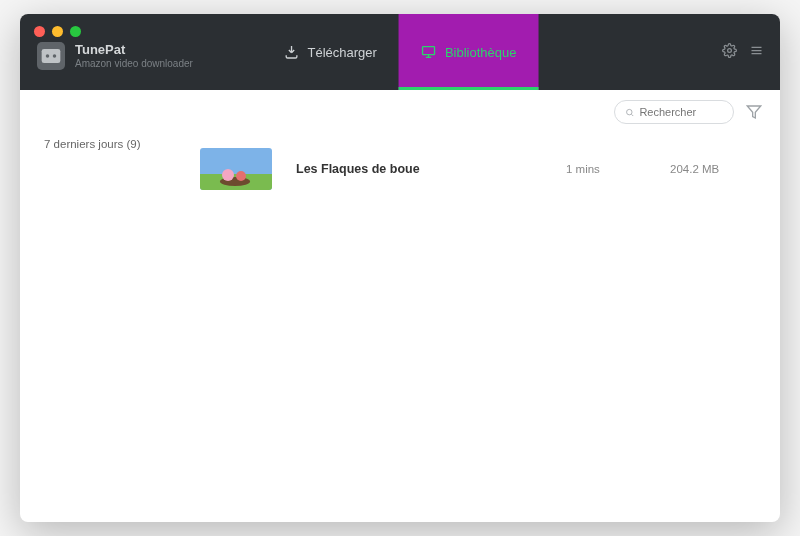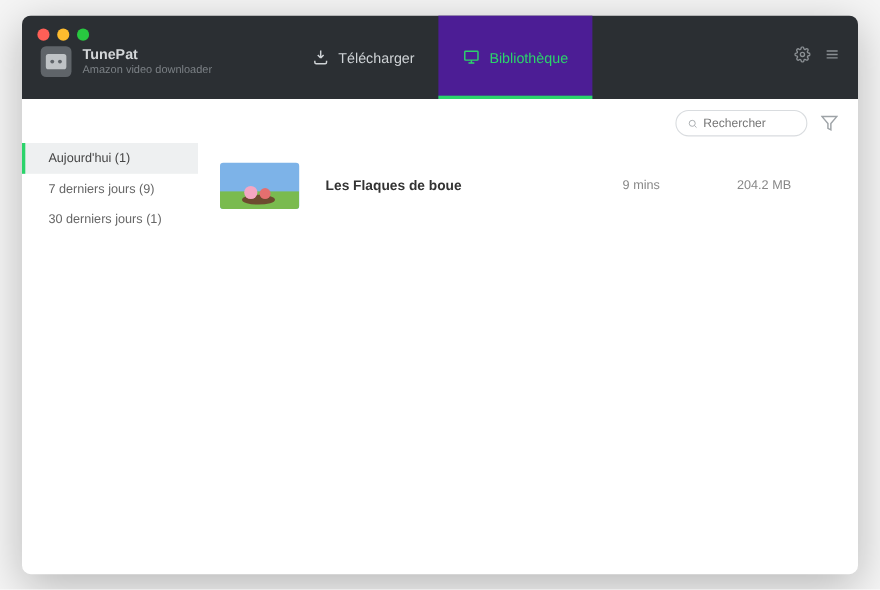--- a/index.html
+++ b/index.html
@@ -12,21 +12,21 @@
     .dot.yellow { background: #febc2e; }
     .dot.green { background: #28c840; }
     .brand { display: flex; align-items: center; gap: 10px; margin-left: 3px; margin-top: 8px; }
     .brand-icon { width: 28px; height: 28px; background: #5f6469; border-radius: 5px; display:flex; align-items:center; justify-content:center; }
     .brand-text { display: flex; flex-direction: column; line-height: 1.15; }
     .brand-name { color: #d4d7d9; font-size: 13px; font-weight: 600; }
     .brand-sub { color: #7b8085; font-size: 10px; text-align: center; }
     .tabs { display: flex; position: absolute; left: 50%; transform: translateX(-50%); height: 100%; }
     .tab { display: flex; align-items: center; gap: 8px; padding: 16px 22px; color: #cfd3d6; font-size: 13px; cursor: pointer; position: relative; }
     .tab svg { width: 16px; height: 16px; }
-    .tab.active { color: #2bd46b; background: #4c1d95; }
+    .tab.active { color: #2bd46b; background: #a21caf; }
     .tab.active::after { content:""; position:absolute; left:0; right:0; bottom:0; height:3px; background:#2bd46b; }
     .titlebar-right { position:absolute; right:16px; display:flex; gap:12px; color:#8a8f93; align-items:center; }
     .titlebar-right svg { width:15px; height:15px; cursor:pointer; }
     .content { flex:1; display:flex; flex-direction:column; }
     .toolbar { display:flex; justify-content:flex-end; align-items:center; gap:12px; padding:10px 18px 6px; }
     .search { border:1px solid #d9dcdf; border-radius:14px; height:24px; display:flex; align-items:center; padding:0 10px; width:120px; color:#9ea3a7; font-size:11px; gap:5px;justify-content:center; }
     .search input { border:none; outline:none; width:100%; font-size:11px; background:transparent; color:#555; }
     .filter-btn { color:#9ea3a7; cursor:pointer; display:flex; }
     .filter-btn svg { width:16px; height:16px; }
     .body { flex:1; display:flex; }
@@ -113,39 +113,33 @@
       </div>
       <div class="filter-btn">
         <svg viewBox="0 0 24 24" fill="none" stroke="currentColor" stroke-width="2">
             <polygon points="22 3 2 3 10 12.46 10 19 14 21 14 12.46 22 3"></polygon>
           </svg>
       </div>
     </div>
 
     <div class="body">
       <div class="sidebar">
-        <div class="sidebar-item active">
-          <span>Aujourd'hui (1)</span>
-        </div>
         <div class="sidebar-item">
           <span>7 derniers jours (9)</span>
-        </div>
-        <div class="sidebar-item">
-          <span>30 derniers jours (1)</span>
         </div>
       </div>
 
       <div class="main">
         <div class="item-row">
           <div class="thumb">
             <div class="ground"></div>
             <div class="mud"></div>
             <div class="pig1"></div>
             <div class="pig2"></div>
           </div>
           <div class="item-title">Les Flaques de boue</div>
-          <div class="item-duration">9 mins</div>
+          <div class="item-duration">1 mins</div>
           <div class="item-size">204.2 MB</div>
         </div>
       </div>
     </div>
   </div>
 </div>
 
 </body></html>

